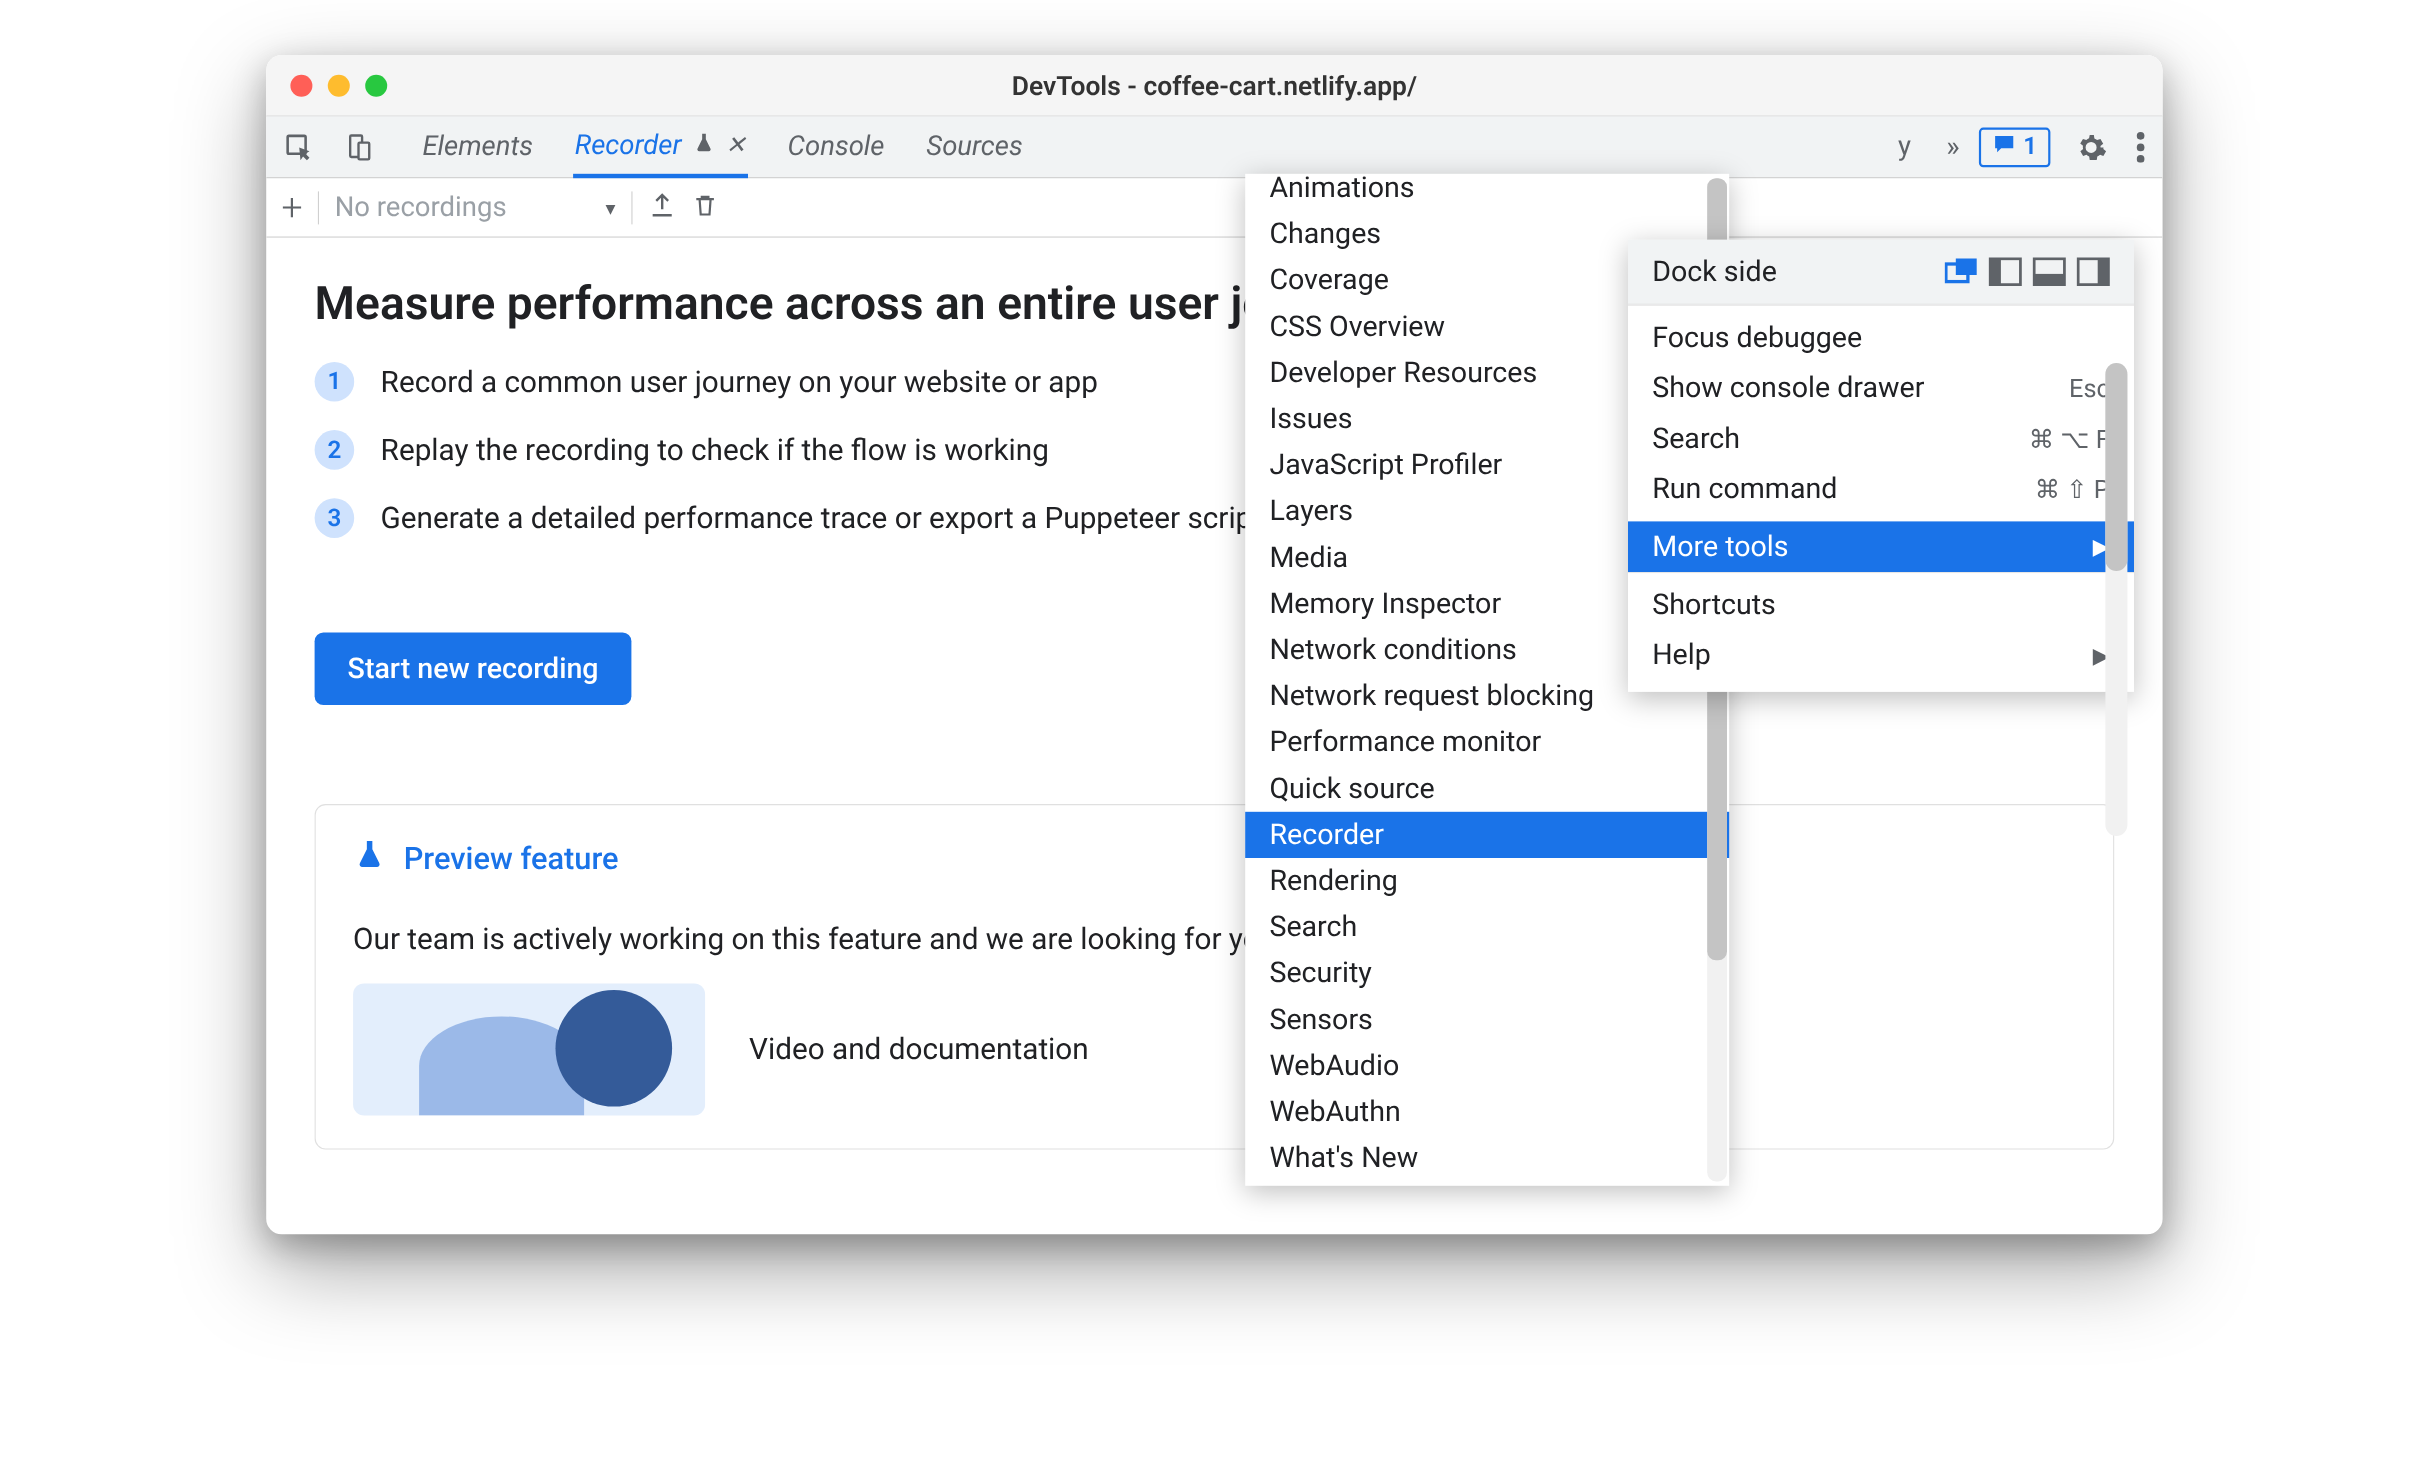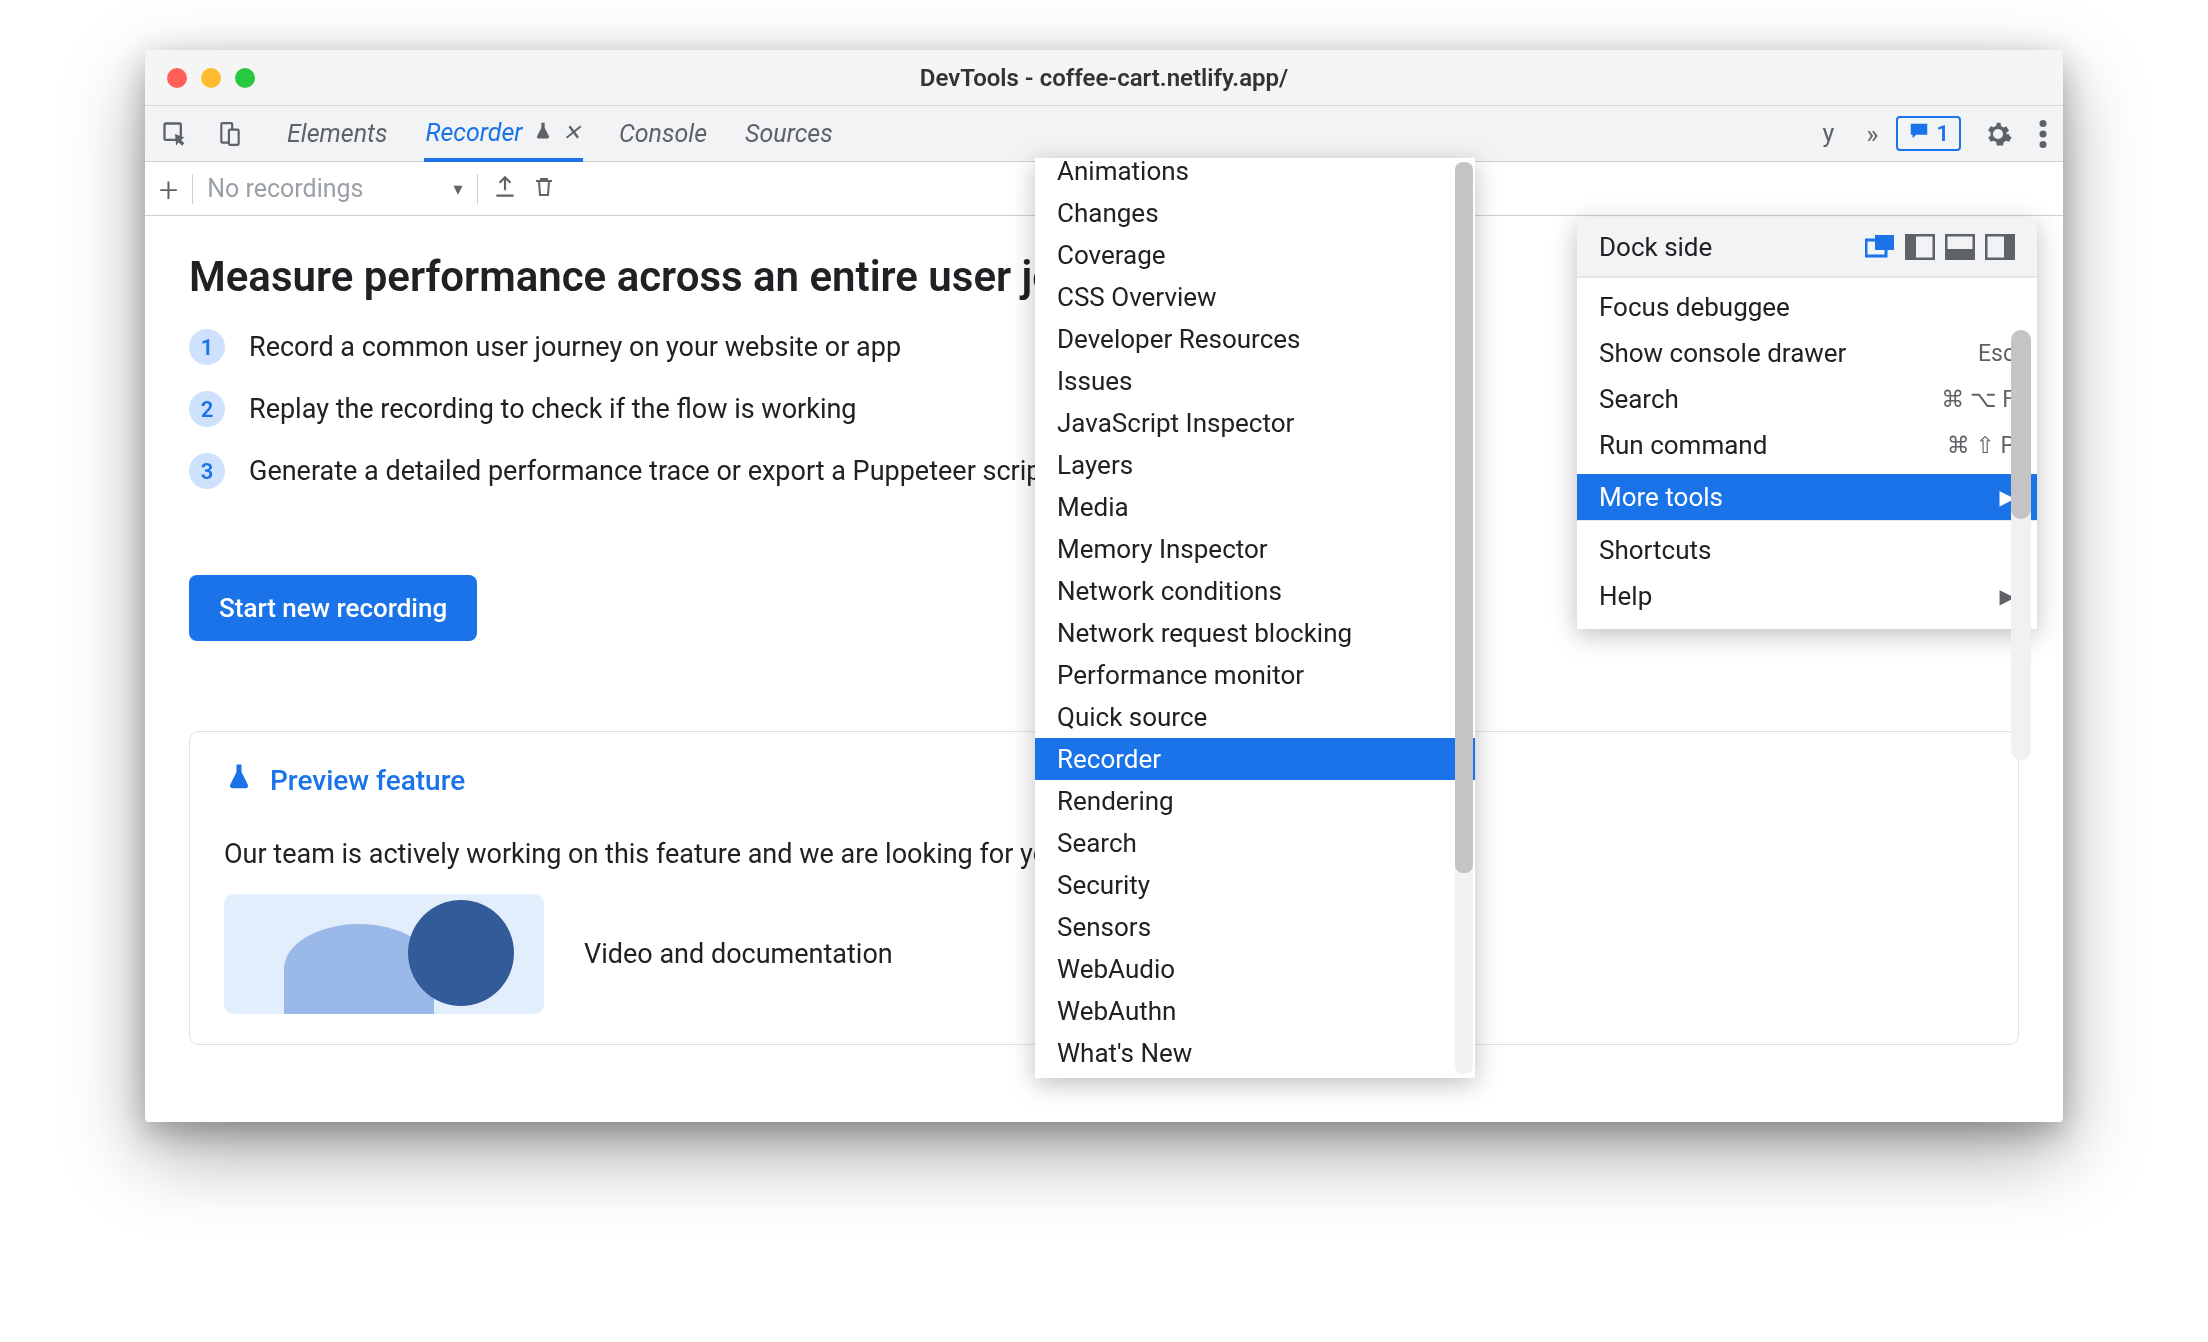--- a/index.html
+++ b/index.html
@@ -1,21 +1,21 @@
 <!DOCTYPE html>
 <html><head>
 <meta charset="utf-8">
 <style>
 * { box-sizing: border-box; margin: 0; padding: 0; font-family: -apple-system, BlinkMacSystemFont, "Segoe UI", Roboto, Helvetica, Arial, sans-serif; }
 body { background: #fff; width: 2208px; height: 1342px; padding: 50px; }
 .window {
-  width: 1918px;
+  width: 1724px;
   height: 1072px;
   margin: 0 auto;
-  border-radius: 4px;
+  border-radius: 14px;
   overflow: hidden;
   background: #fff;
   box-shadow: 0 30px 80px rgba(0,0,0,.35), 0 10px 30px rgba(0,0,0,.25);
   position: relative;
 }
 .titlebar {
   height: 56px;
   background: #f5f5f5;
   border-bottom: 1px solid #d9d9d9;
   display: flex;
@@ -257,21 +257,21 @@
   <div class="submenu" id="submenu">
     <div class="submenu-scroll">
         <div class="thumb2"></div>
       </div>
   <div class="item cut">Animations</div>
       <div class="item">Changes</div>
       <div class="item">Coverage</div>
       <div class="item">CSS Overview</div>
       <div class="item">Developer Resources</div>
       <div class="item">Issues</div>
-      <div class="item">JavaScript Inspector</div>
+      <div class="item">JavaScript Profiler</div>
       <div class="item">Layers</div>
       <div class="item">Media</div>
       <div class="item">Memory Inspector</div>
       <div class="item">Network conditions</div>
       <div class="item">Network request blocking</div>
       <div class="item">Performance monitor</div>
       <div class="item">Quick source</div>
       <div class="item sel">Recorder</div>
       <div class="item">Rendering</div>
       <div class="item">Search</div>

